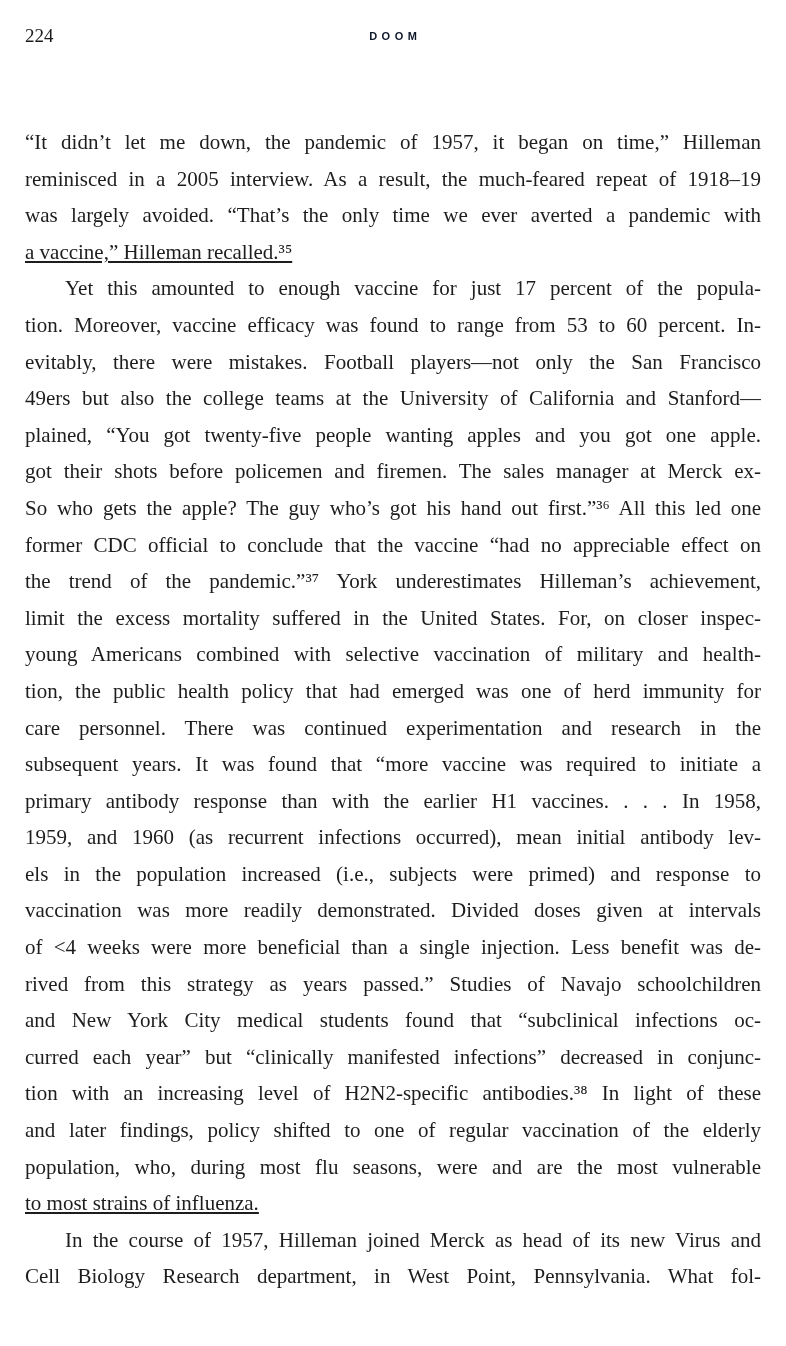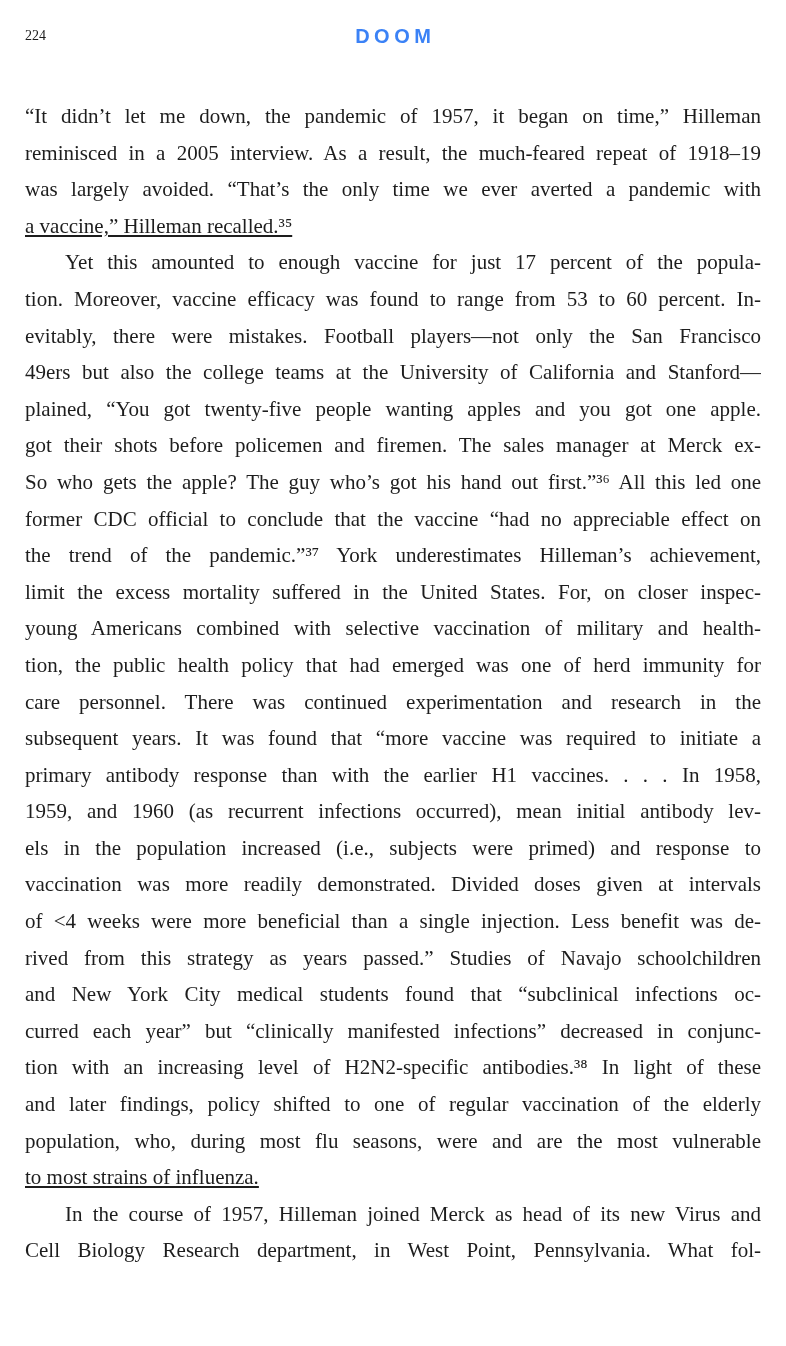--- a/index.html
+++ b/index.html
@@ -13,39 +13,39 @@
     padding: 24px 25px 0 25px;
     overflow: hidden;
     font-family: "Liberation Serif", "DejaVu Serif", serif;
   }
   .running-header {
     position: relative;
     height: 24px;
   }
   .page-number {
     font-family: "Liberation Serif", "DejaVu Serif", serif;
-    font-size: 14px;
+    font-size: 19px;
     line-height: 24px;
     color: #1b1b1b;
   }
   .running-head {
     position: absolute;
     top: 0;
     left: 50%;
     transform: translateX(-50%);
     font-family: "Liberation Sans", sans-serif;
     font-weight: 700;
-    font-size: 20px;
+    font-size: 11px;
     line-height: 24px;
     letter-spacing: 4.5px;
     padding-left: 4.5px; 
-    color: #3b82f6;
+    color: #0f172a;
   }
   .body-text {
-    margin-top: 50px;
+    margin-top: 76px;
     font-size: 21px;
     line-height: 36.6px;
     color: #1d1d1d;
   }
   .para { margin: 0; }
   .line {
     text-align: justify;
     text-align-last: justify;
     white-space: normal;
     height: 36.6px;

